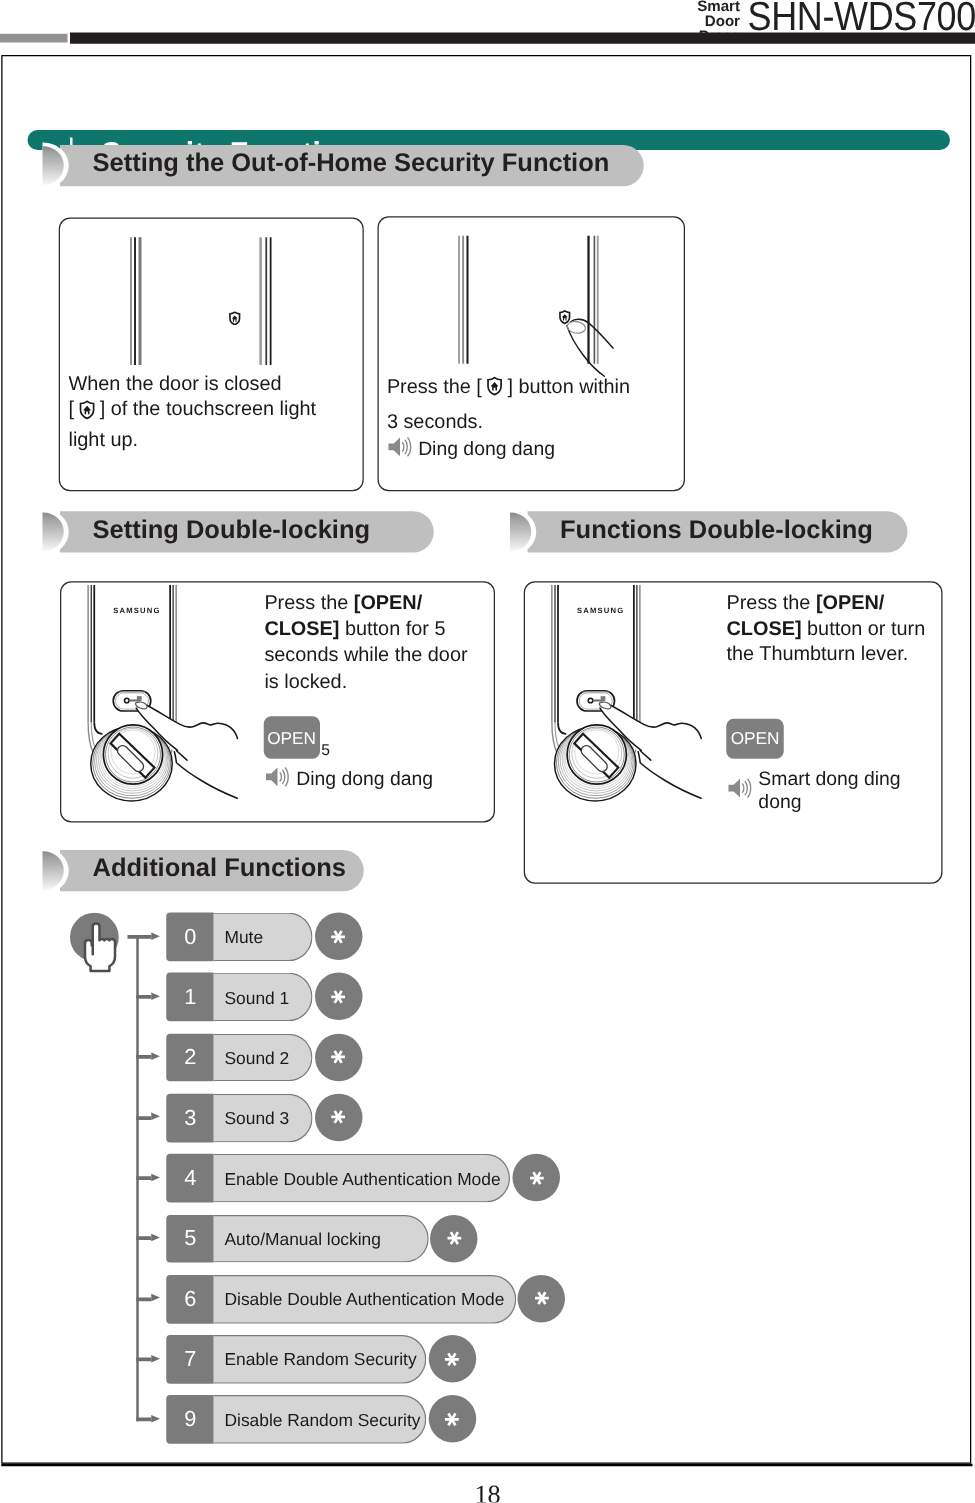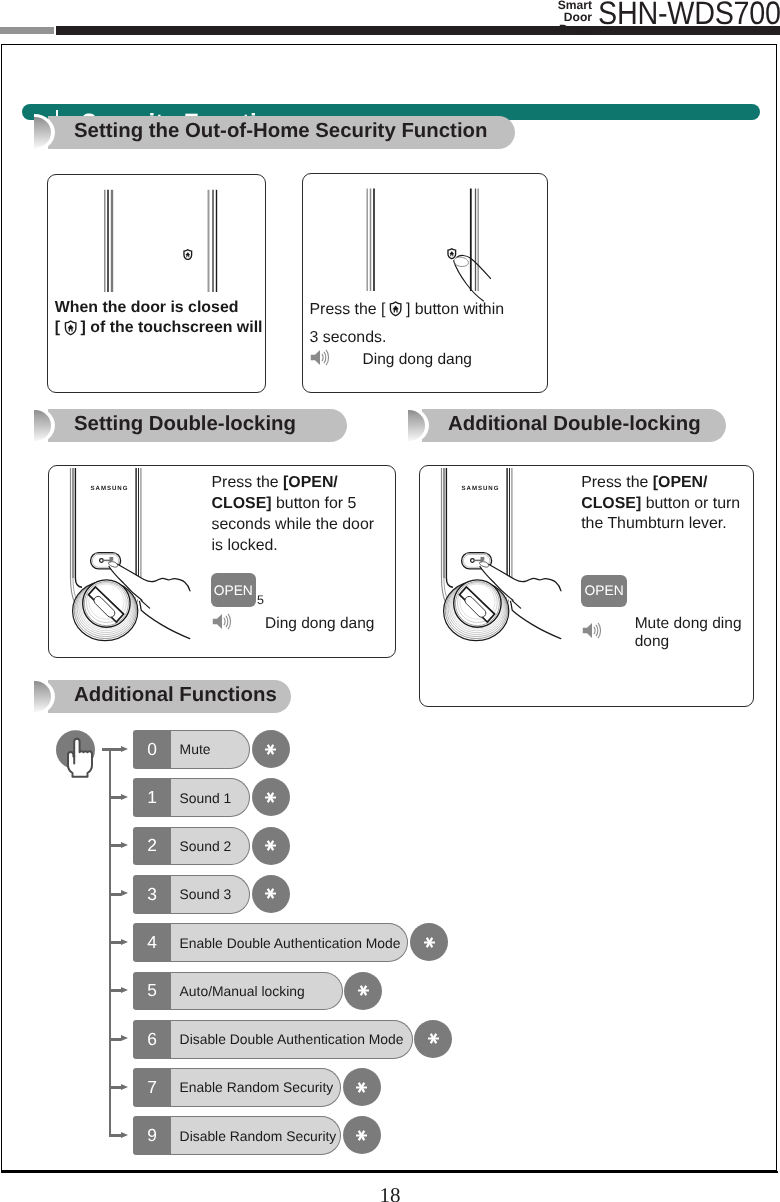--- a/index.html
+++ b/index.html
@@ -29,21 +29,21 @@
   .knobwrap .kb-white{position:absolute;left:0;top:0;width:20.5px;height:37px;border-radius:0 20.5px 20.5px 0/0 18.5px 18.5px 0;background:#fff;}
   .knobwrap .kb-core{position:absolute;left:0;top:3.2px;width:16.5px;height:30.5px;border-radius:0 16.5px 16.5px 0/0 15.25px 15.25px 0;background:linear-gradient(to bottom,#8a8a8a 0%,#a3a3a3 18%,#c2c2c2 50%,#e4e4e4 82%,#f8f8f8 100%);}
 
   
   .ibox{border:1.2px solid #2b2b2b;border-radius:9px;background:#fff;box-sizing:border-box;}
   .capt{position:absolute;font-size:15.9px;color:#1a1a1a;line-height:20.9px;}
   .inl-shield{display:inline-block;vertical-align:-3.2px;margin:0 3.6px;}
   .capt b{font-weight:bold;}
 
   
-  .sndrow{position:absolute;display:flex;align-items:center;font-size:15.5px;color:#1a1a1a;gap:28px;}
+  .sndrow{position:absolute;display:flex;align-items:center;font-size:15.5px;color:#1a1a1a;}
   .sndrow svg{margin-right:5px;}
 
   
   .openkey{position:absolute;background:#807f80;border-radius:6px;color:#fff;font-size:13.8px;display:flex;align-items:center;justify-content:center;}
 
   
   .frow-num{position:absolute;background:#7c7b7c;border-radius:3.2px 0 0 3.2px;color:#fff;display:flex;align-items:center;justify-content:center;font-size:17.4px;height:38.8px;}
   .frow-lbl{position:absolute;background:#d5d5d5;border:1.35px solid #7c7b7c;border-left:none;border-radius:0 19.4px 19.4px 0;color:#1a1a1a;display:flex;align-items:center;font-size:13.9px;height:38.8px;box-sizing:border-box;padding-left:8.3px;white-space:nowrap;}
   .frow-star{position:absolute;width:38.0px;height:38.0px;border-radius:50%;background:#7c7b7c;color:#fff;display:flex;align-items:center;justify-content:center;font-size:20px;}
   .arrow-line{height:3.1px;background:#6f6e6f;}
@@ -71,21 +71,21 @@
 </div>
 
 <div class="abs subbar" id="sub1" style="left:48px;top:116px;width:467px;">
   <span class="lbl" style="left:26px;">Setting the Out-of-Home Security Function</span>
 </div>
 <div class="abs knobwrap" style="left:34px;top:114px;">
     <span class="kb-white"></span>
     <span class="kb-core"></span>
   </div>
 
-<div class="abs ibox" id="box1" style="left:47px;top:174px;width:219px;height:219px;font-weight:bold;">
+<div class="abs ibox" id="box1" style="left:47px;top:174px;width:244px;height:219px;">
   <svg class="abs" style="left:0;top:0;" width="237" height="130" viewBox="0 0 237 130">
     <g stroke-linecap="butt">
       <line x1="56.8" y1="14.8" x2="56.8" y2="117" stroke="#8c8c8c" stroke-width="1.5"></line>
       <line x1="60" y1="14.8" x2="60" y2="117" stroke="#1a1a1a" stroke-width="1.5"></line>
       <line x1="64" y1="14.8" x2="64" y2="117" stroke="#7a7a7a" stroke-width="2.4"></line>
       <line x1="160.5" y1="14.8" x2="160.5" y2="117" stroke="#9a9a9a" stroke-width="2.0"></line>
       <line x1="165" y1="14.8" x2="165" y2="117" stroke="#3a3a3a" stroke-width="1.4"></line>
       <line x1="168.5" y1="14.8" x2="168.5" y2="117" stroke="#1a1a1a" stroke-width="1.4"></line>
     </g>
   </svg>
@@ -93,21 +93,22 @@
     <svg width="9.6" height="11.4" viewBox="0 0 26 31">
       <path d="M13 2.1 C9.8 4.7 6.0 5.6 2.6 5.6 L2.6 16.0 C2.6 23.0 7.2 27.0 13 29.2 C18.8 27.0 23.4 23.0 23.4 16.0 L23.4 5.6 C20.0 5.6 16.2 4.7 13 2.1 Z" fill="#fff" stroke="#1a1a1a" stroke-width="3.6"></path>
       <path d="M13 9.0 L6.6 16.0 L9.0 16.0 L9.0 22.6 L11.5 22.6 L11.5 18.2 L14.5 18.2 L14.5 22.6 L17.0 22.6 L17.0 16.0 L19.4 16.0 Z" fill="#1a1a1a"></path>
     </svg>
   </span>
   <div class="abs capt" style="left:6.8px;top:122.5px;width:236px;">
     <div>When the door is closed</div>
     <div><span>[</span><span class="inl-shield"><svg width="13.3" height="15.6" viewBox="0 0 26 31">
             <path d="M13 2.1 C9.8 4.7 6.0 5.6 2.6 5.6 L2.6 16.0 C2.6 23.0 7.2 27.0 13 29.2 C18.8 27.0 23.4 23.0 23.4 16.0 L23.4 5.6 C20.0 5.6 16.2 4.7 13 2.1 Z" fill="none" stroke="#1a1a1a" stroke-width="2.7"></path>
             <path d="M13 9.0 L6.6 16.2 L9.1 16.2 L9.1 22.8 L11.6 22.8 L11.6 18.3 L14.4 18.3 L14.4 22.8 L16.9 22.8 L16.9 16.2 L19.4 16.2 Z" fill="#1a1a1a"></path>
-          </svg></span><span>] of the touchscreen will</span></div>
+          </svg></span><span>] of the touchscreen light</span></div>
+    <div>light up.</div>
   </div>
 </div>
 
 <div class="abs ibox" id="box2" style="left:302px;top:173px;width:246px;height:220px;">
   <svg class="abs" style="left:0;top:0;" width="246" height="132" viewBox="0 0 246 132">
     <g stroke-linecap="butt">
       <line x1="64.2" y1="14.5" x2="64.2" y2="117" stroke="#9a9a9a" stroke-width="1.5"></line>
       <line x1="67.5" y1="14.5" x2="67.5" y2="117" stroke="#8a8a8a" stroke-width="1.5"></line>
       <line x1="71" y1="14.5" x2="71" y2="117" stroke="#1a1a1a" stroke-width="1.6"></line>
       <line x1="167.8" y1="14.5" x2="167.8" y2="117" stroke="#1a1a1a" stroke-width="1.8"></line>
@@ -146,21 +147,21 @@
 
 <div class="abs subbar" id="sub2" style="left:48px;top:409px;width:299px;">
   <span class="lbl" style="left:26px;">Setting Double-locking</span>
 </div>
 <div class="abs knobwrap" style="left:34px;top:407px;">
     <span class="kb-white"></span>
     <span class="kb-core"></span>
   </div>
 
 <div class="abs subbar" id="sub3" style="left:422px;top:409px;width:304px;">
-  <span class="lbl" style="left:26px;">Additional Double-locking</span>
+  <span class="lbl" style="left:26px;">Functions Double-locking</span>
 </div>
 <div class="abs knobwrap" style="left:408px;top:407px;">
     <span class="kb-white"></span>
     <span class="kb-core"></span>
   </div>
 
 <div class="abs ibox" id="box3" style="left:48px;top:465px;width:348px;height:193px;">
   <svg class="abs" style="left:0;top:0;" width="170" height="192" viewBox="0 0 170 192">
       <defs>
         <clipPath id="dialclip">
@@ -301,21 +302,21 @@
     <span>Press the </span><b>[OPEN/ CLOSE]</b><span> button or turn the Thumbturn lever.</span>
   </div>
   <div class="abs openkey" style="left:160.7px;top:109.1px;width:46.8px;height:31.5px;">OPEN</div>
   <div class="abs sndrow" style="left:161.7px;top:149px;">
     <span><svg width="20" height="17" viewBox="0 0 26 22">
           <path d="M1 7.5 L6.5 7.5 L13 1.2 L13 20.8 L6.5 14.5 L1 14.5 Z" fill="#8a8a8a"></path>
           <path d="M15.4 6.2 C17.6 8.8 17.6 13.2 15.4 15.8" fill="none" stroke="#8a8a8a" stroke-width="1.4"></path>
           <path d="M18.1 3.6 C21.4 7.5 21.4 14.5 18.1 18.4" fill="none" stroke="#8a8a8a" stroke-width="1.4"></path>
           <path d="M20.8 1.2 C25.2 6.2 25.2 15.8 20.8 20.8" fill="none" stroke="#8a8a8a" stroke-width="1.4"></path>
         </svg></span>
-    <span>Mute dong ding dong</span>
+    <span>Smart dong ding dong</span>
   </div>
 </div>
 
 <div class="abs subbar" id="sub4" style="left:48px;top:680px;width:243px;">
   <span class="lbl" style="left:26px;">Additional Functions</span>
 </div>
 <div class="abs knobwrap" style="left:34px;top:678px;">
     <span class="kb-white"></span>
     <span class="kb-core"></span>
   </div>

